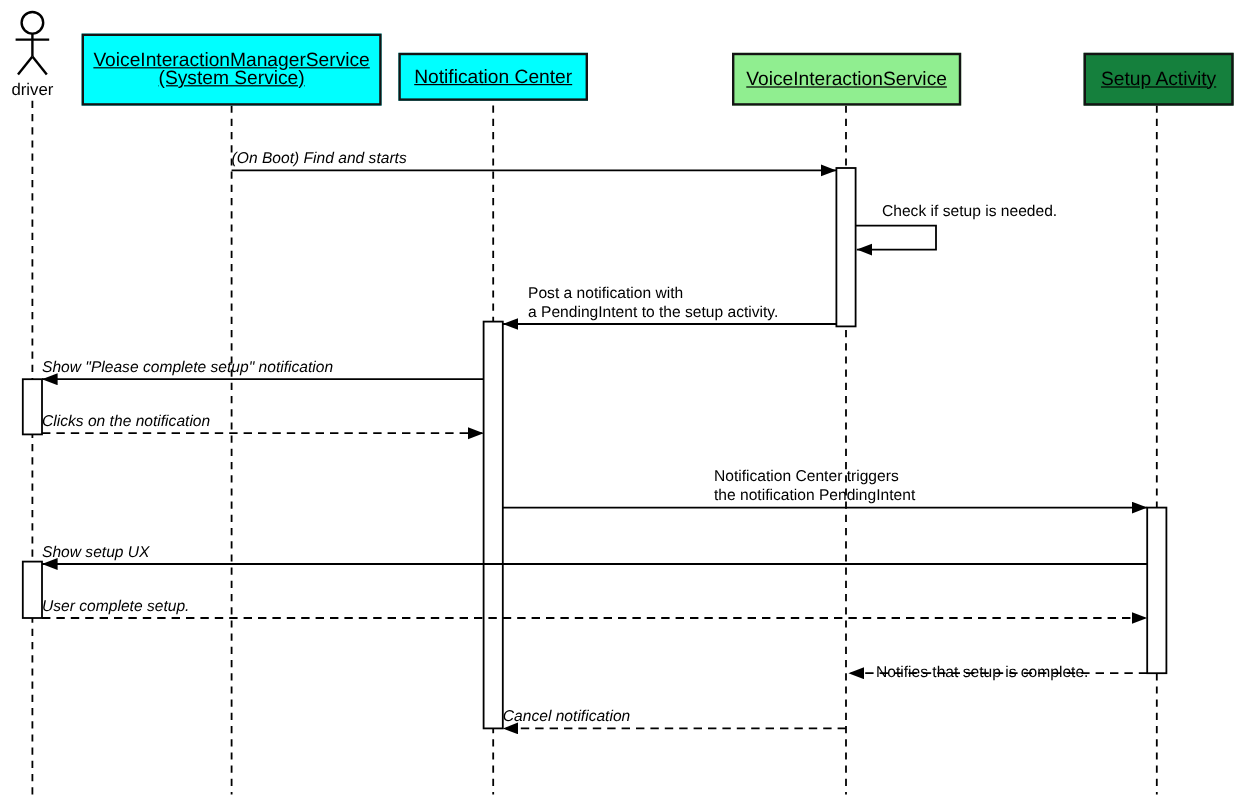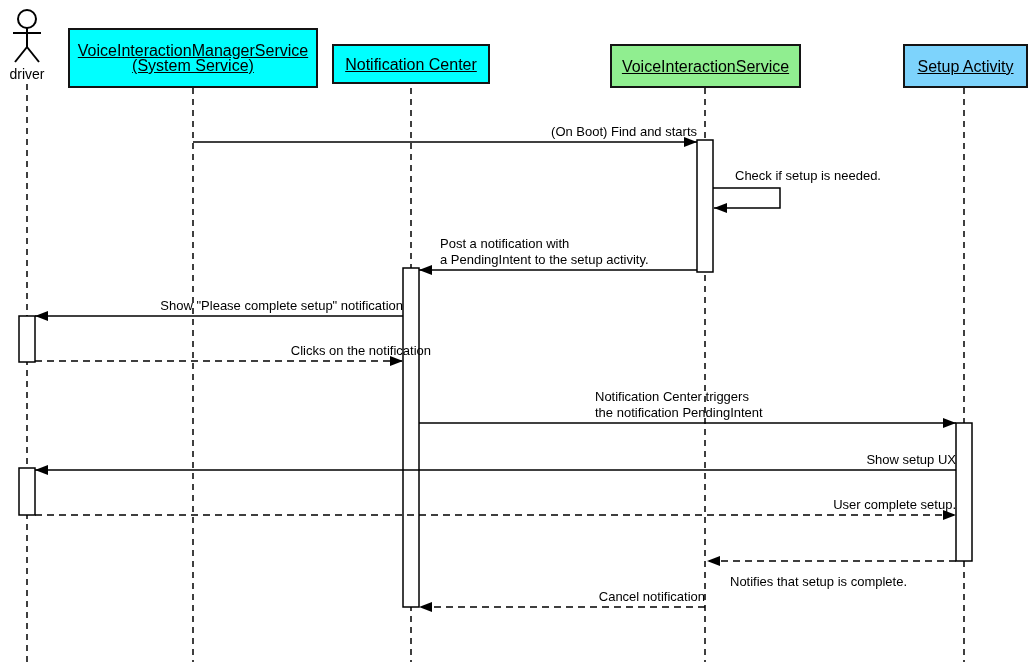--- a/index.html
+++ b/index.html
@@ -9,21 +9,21 @@
   }
   #layer{position:absolute;left:0;top:0;}
   .pbox{
     position:absolute;box-sizing:border-box;border:2px solid #141414;
     display:flex;align-items:center;justify-content:center;
     text-align:center;font-size:16px;line-height:15px;white-space:pre-line;text-decoration:underline;
   }
   .mlabel{
     position:absolute;font-size:13px;line-height:16px;white-space:pre-line;
   }
-  .center{text-align:right;}
+  .center{text-align:left;font-style:italic;}
   .actor-label{position:absolute;font-size:14px;text-align:center;}
 </style>
 </head>
 <body>
 
 <div id="stage">
 
   <svg id="layer" width="1035" height="664" viewBox="0 0 1035 664">
     <defs>
       <marker id="ah" markerUnits="userSpaceOnUse" markerWidth="14" markerHeight="11" refX="13" refY="5" orient="auto">
@@ -74,37 +74,37 @@
 
   <div class="actor-label" style="left:2px;top:66px;width:50px;">driver</div>
 
   <div class="pbox" style="left: 68px; top: 28px; width: 250px; height: 60px; background-color: rgb(0, 255, 255);">VoiceInteractionManagerService
 (System Service)</div>
 
   <div class="pbox" style="left: 332px; top: 44px; width: 158px; height: 40px; background-color: rgb(0, 255, 255);">Notification Center</div>
 
   <div class="pbox" style="left: 610px; top: 44px; width: 191px; height: 44px; background-color: rgb(144, 238, 144);">VoiceInteractionService</div>
 
-  <div class="pbox" style="left: 903px; top: 44px; width: 125px; height: 44px; background-color: #7dd3fc;">Setup Activity</div>
+  <div class="pbox" style="left: 903px; top: 44px; width: 125px; height: 44px; background-color: #15803d;">Setup Activity</div>
 
   <div class="mlabel center" style="left:193px;top:124px;width:504px;">(On Boot) Find and starts</div>
 
   <div class="mlabel" style="left:735px;top:168px;">Check if setup is needed.</div>
 
   <div class="mlabel" style="left:440px;top:236px;">Post a notification with
 a PendingIntent to the setup activity.</div>
 
   <div class="mlabel center" style="left:35px;top:298px;width:368px;">Show "Please complete setup" notification</div>
 
   <div class="mlabel center" style="left:35px;top:343px;width:396px;">Clicks on the notification</div>
 
   <div class="mlabel" style="left:595px;top:389px;">Notification Center triggers
 the notification PendingIntent</div>
 
   <div class="mlabel center" style="left:35px;top:452px;width:921px;">Show setup UX</div>
 
   <div class="mlabel center" style="left:35px;top:497px;width:921px;">User complete setup.</div>
 
-  <div class="mlabel" style="left:730px;top:574px;">Notifies that setup is complete.</div>
+  <div class="mlabel" style="left:730px;top:552px;">Notifies that setup is complete.</div>
 
   <div class="mlabel center" style="left:419px;top:589px;width:286px;">Cancel notification</div>
 
 </div>
 
 </body></html>

